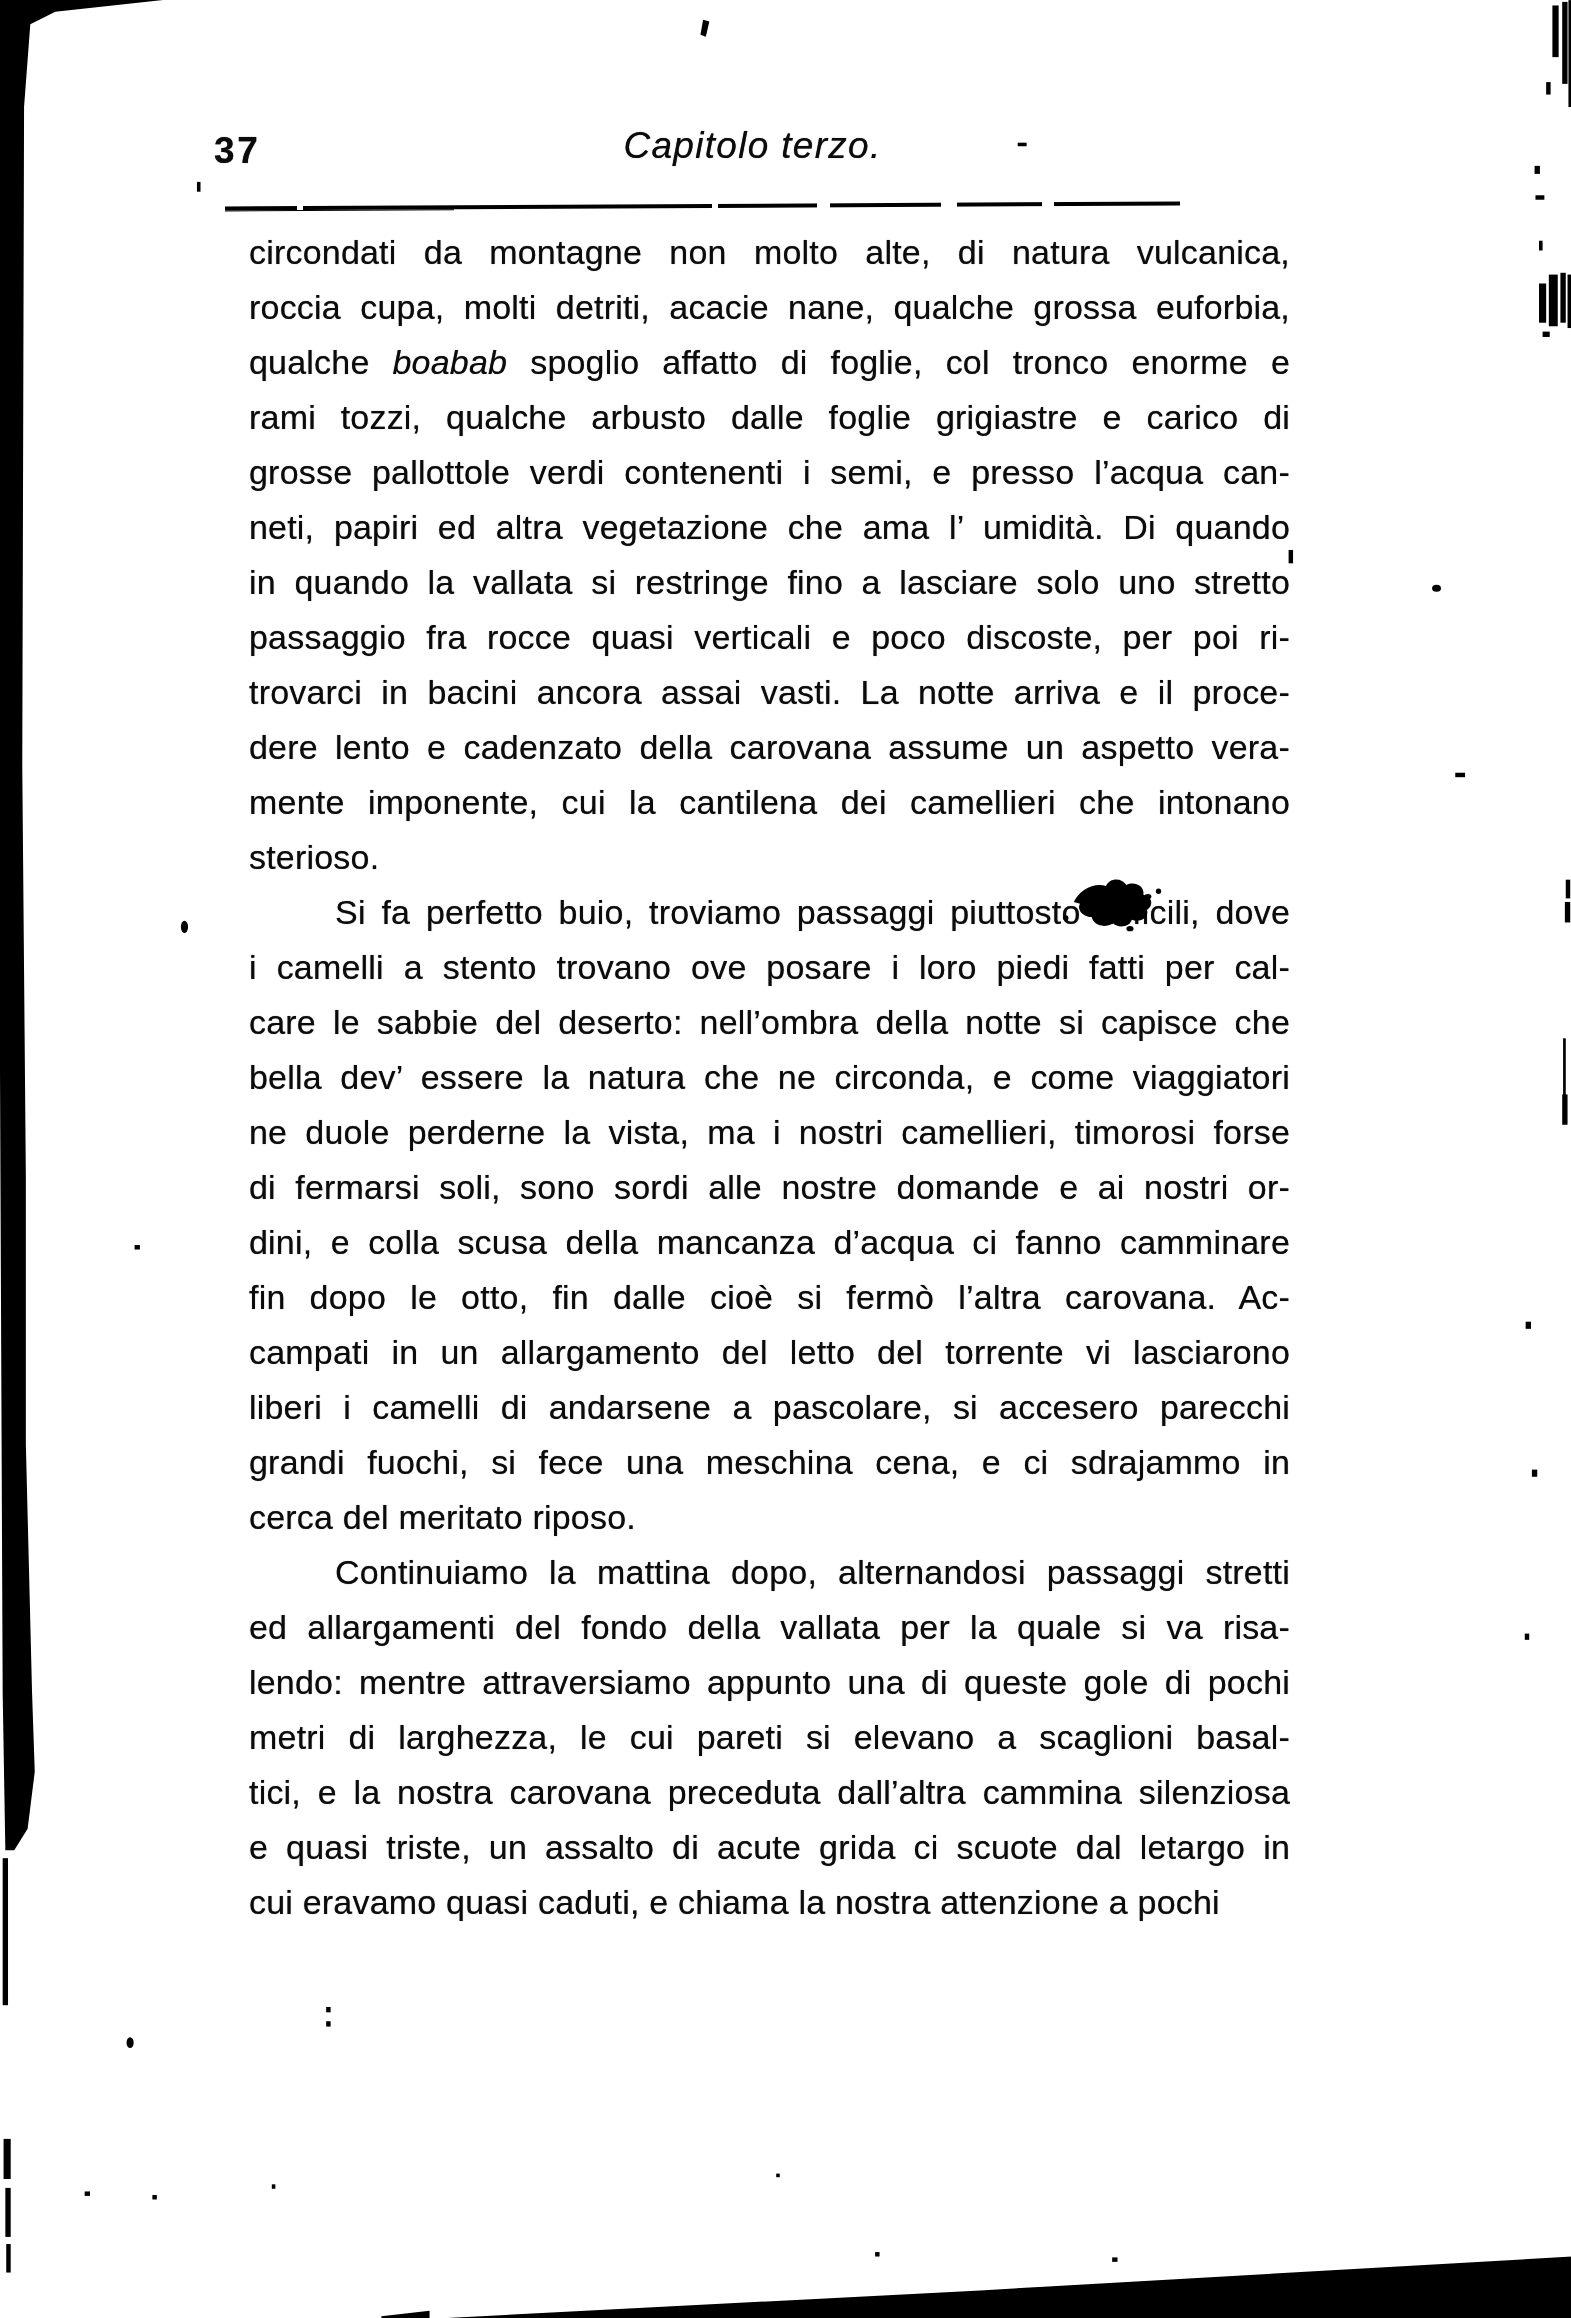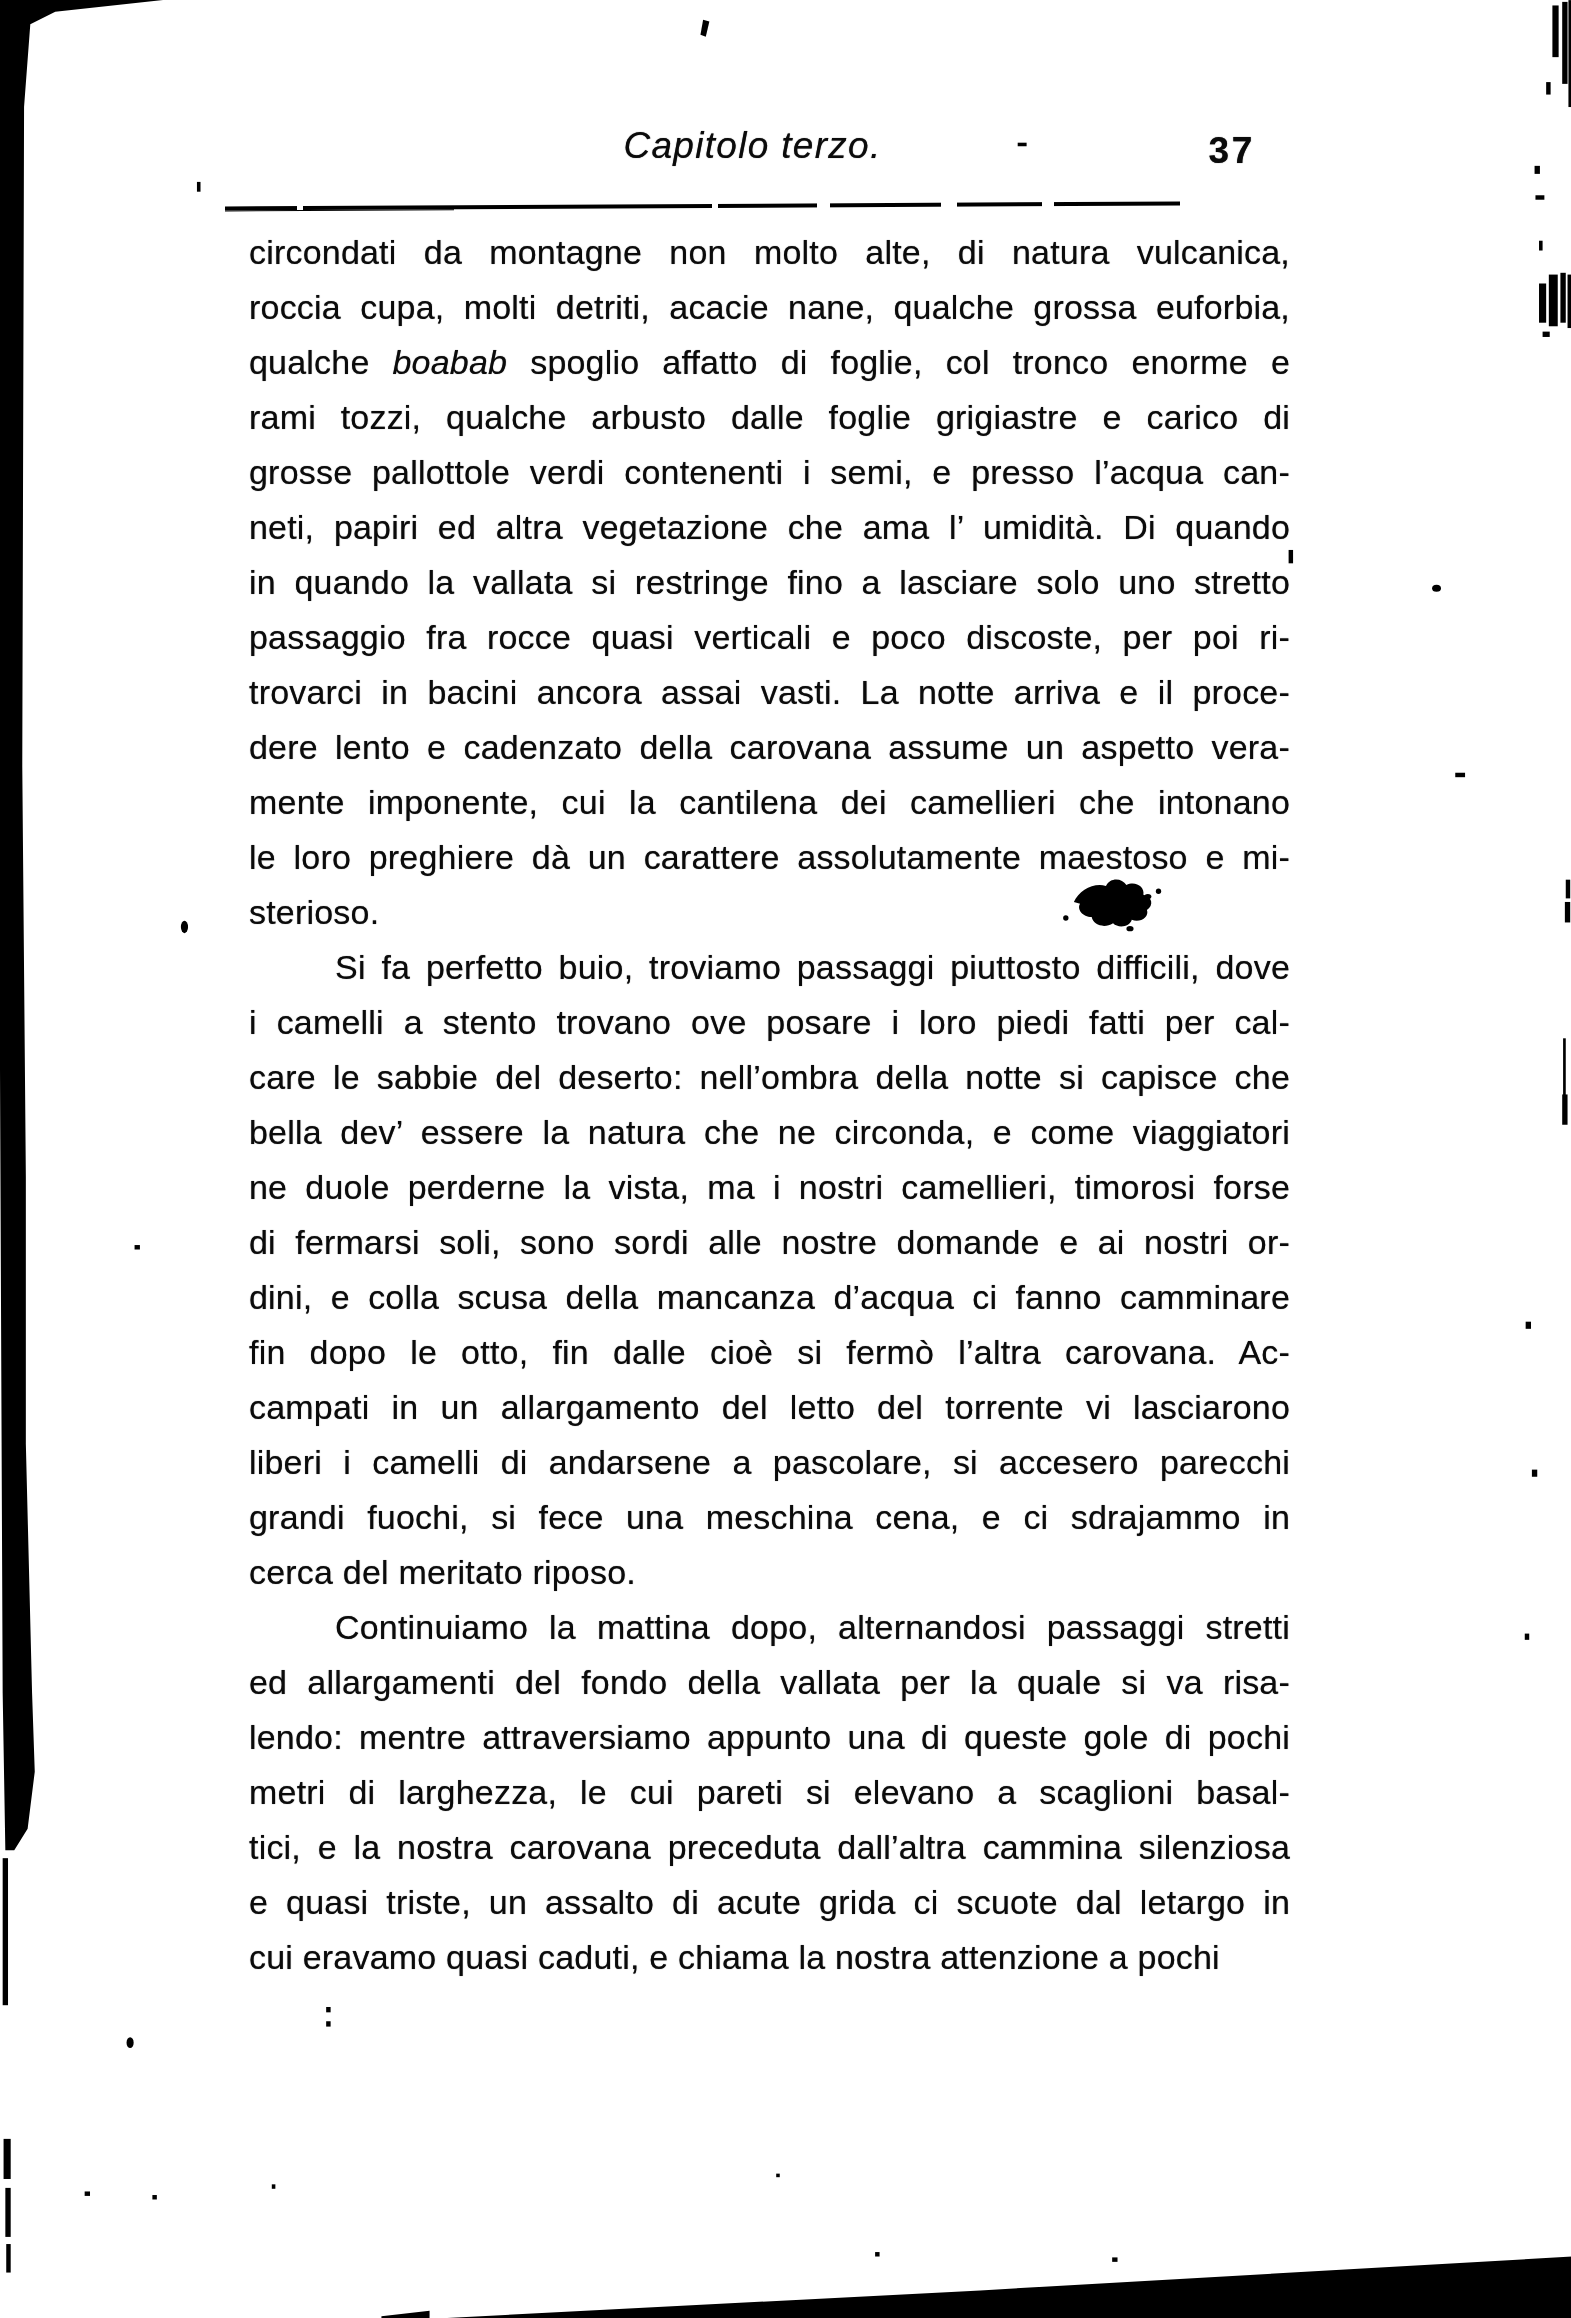--- a/index.html
+++ b/index.html
@@ -19,21 +19,21 @@
   .chapter-title{
     position:absolute;left:232px;top:125px;width:1041px;
     text-align:center;
     font-style:italic;
     font-size:37px;
     letter-spacing:1.3px;
     text-shadow:0 0 0.9px rgba(0,0,0,.75);
   }
   .page-number{
     position:absolute;left:214px;top:130px;width:1041px;
-    text-align:right;
+    text-align:left;
     font-weight:bold;
     font-size:37px;
     letter-spacing:2.7px;
     text-shadow:0 0 0.9px rgba(0,0,0,.8);
   }
   .header-rule{
     position:absolute;left:225px;top:204px;width:955px;height:3.6px;
     transform:rotate(-0.30deg);
     background:linear-gradient(90deg,
       #000 0 7.5%, transparent 7.5% 8.2%,
@@ -87,21 +87,20 @@
         <div class="line"><span>roccia cupa, molti detriti, acacie nane, qualche grossa euforbia,</span></div>
         <div class="line"><span>qualche </span><i>boabab</i><span> spoglio affatto di foglie, col tronco enorme e</span></div>
         <div class="line"><span>rami tozzi, qualche arbusto dalle foglie grigiastre e carico di</span></div>
         <div class="line"><span>grosse pallottole verdi contenenti i semi, e presso l’acqua can-</span></div>
         <div class="line"><span>neti, papiri ed altra vegetazione che ama l’ umidità. Di quando</span></div>
         <div class="line"><span>in quando la vallata si restringe fino a lasciare solo uno stretto</span></div>
         <div class="line"><span>passaggio fra rocce quasi verticali e poco discoste, per poi ri-</span></div>
         <div class="line"><span>trovarci in bacini ancora assai vasti. La notte arriva e il proce-</span></div>
         <div class="line"><span>dere lento e cadenzato della carovana assume un aspetto vera-</span></div>
         <div class="line"><span>mente imponente, cui la cantilena dei camellieri che intonano</span></div>
-        <div class="line"><span>le loro preghiere dà un carattere assolutamente maestoso e mi-</span></div>
         <div class="line last"><span>sterioso.</span></div>
       </div>
       <div>
         <div class="line indent"><span>Si fa perfetto buio, troviamo passaggi piuttosto difficili, dove</span></div>
         <div class="line"><span>i camelli a stento trovano ove posare i loro piedi fatti per cal-</span></div>
         <div class="line"><span>care le sabbie del deserto: nell’ombra della notte si capisce che</span></div>
         <div class="line"><span>bella dev’ essere la natura che ne circonda, e come viaggiatori</span></div>
         <div class="line"><span>ne duole perderne la vista, ma i nostri camellieri, timorosi forse</span></div>
         <div class="line"><span>di fermarsi soli, sono sordi alle nostre domande e ai nostri or-</span></div>
         <div class="line"><span>dini, e colla scusa della mancanza d’acqua ci fanno camminare</span></div>

